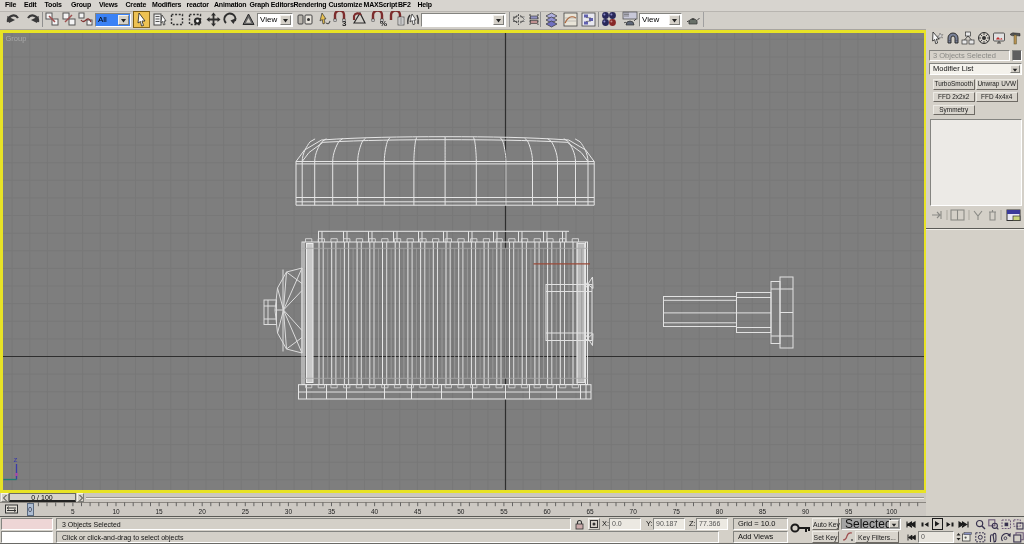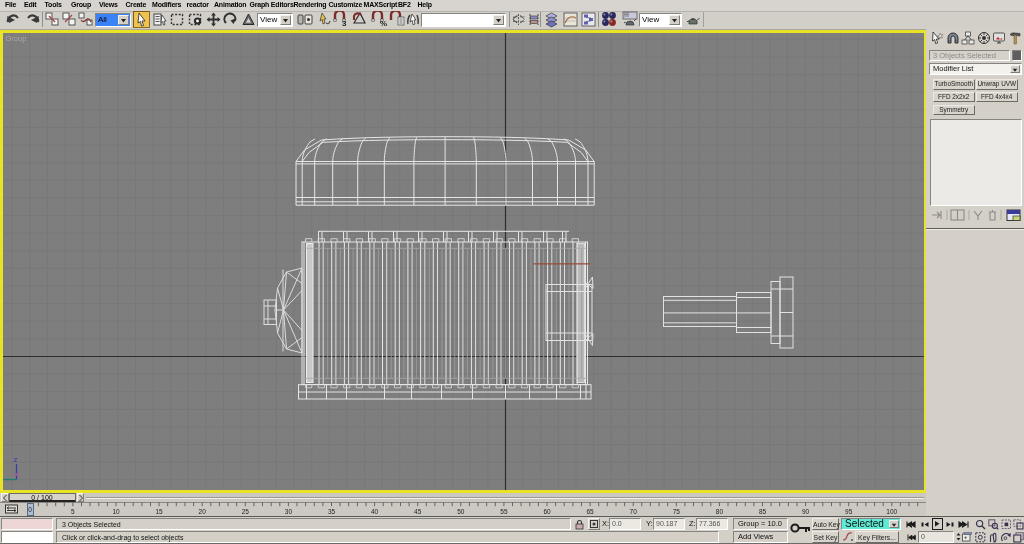--- a/index.html
+++ b/index.html
@@ -752,29 +752,29 @@
         <rect x="1.5" y="1.5" width="7" height="7" fill="none" stroke="#333" stroke-width="1"></rect>
         <circle cx="5" cy="5" r="1.5" fill="#333"></circle>
       </svg>
     </div>
 <div class="abs" style="left:602px;top:519px;font-size:7.5px;color:#111">X:</div>
 <div class="abs sunk" style="left:609px;top:517.5px;width:32px;height:12.5px;background:#ece9e2;font-size:7px;color:#555;line-height:10.5px;padding-left:2px">0.0</div>
 <div class="abs" style="left:646px;top:519px;font-size:7.5px;color:#111">Y:</div>
 <div class="abs sunk" style="left:653px;top:517.5px;width:32px;height:12.5px;background:#ece9e2;font-size:7px;color:#555;line-height:10.5px;padding-left:2px">90.187</div>
 <div class="abs" style="left:689px;top:519px;font-size:7.5px;color:#111">Z:</div>
 <div class="abs sunk" style="left:696px;top:517.5px;width:32px;height:12.5px;background:#ece9e2;font-size:7px;color:#555;line-height:10.5px;padding-left:2px">77.366</div>
-<div class="abs sunk" style="left:733px;top:517.5px;width:55px;height:12.5px;background:#d4d0c8;font-size:7.5px;color:#111;line-height:10.5px;padding-left:4px">Group = 10.0</div>
+<div class="abs sunk" style="left:733px;top:517.5px;width:55px;height:12.5px;background:#d4d0c8;font-size:7.5px;color:#111;line-height:10.5px;padding-left:4px">Grid = 10.0</div>
 <div class="abs sunk" style="left:733px;top:530.5px;width:55px;height:12.5px;background:#d4d0c8;font-size:7.5px;color:#111;line-height:10.5px;padding-left:4px">Add Views Tag</div>
 <svg class="abs" style="left:790px;top:520px" width="22" height="18" viewBox="0 0 22 18">
       <circle cx="5" cy="8" r="3.6" fill="none" stroke="#1a1a1a" stroke-width="2"></circle>
       <path d="M8.5,8 L20,8 M16,8 L16,12 M19,8 L19,11" stroke="#1a1a1a" stroke-width="2"></path>
     </svg>
 <div class="abs btn" style="left:812px;top:517.5px;width:27px;height:12.5px;line-height:11px;font-size:6.8px;letter-spacing:-0.1px">Auto Key</div>
 <div class="abs btn" style="left:812px;top:530.5px;width:27px;height:12.5px;line-height:11px;font-size:6.8px">Set Key</div>
-<div class="abs sunk" style="left:841px;top:518px;width:60px;height:12px;background:#5eead4;font-size:10px;color:#111;line-height:10px;padding-left:3px">Selected<span class="abs raise" style="right:1px;top:1px;width:10px;height:8px;background:#d4d0c8">
+<div class="abs sunk" style="left:841px;top:518px;width:60px;height:12px;background:#a3a3a3;font-size:12px;color:#111;line-height:10px;padding-left:3px">Selected<span class="abs raise" style="right:1px;top:1px;width:10px;height:8px;background:#d4d0c8">
         <svg width="8" height="8" viewBox="0 0 9 9">
           <path d="M2,3 L7,3 L4.5,6.5 Z" fill="#222"></path>
         </svg>
       </span></div>
 <svg class="abs" style="left:842px;top:531px" width="12" height="12" viewBox="0 0 12 12">
       <path d="M1,9 Q4,9 5,5 Q6,1 10,2" fill="none" stroke="#a05050" stroke-width="1.2"></path>
       <circle cx="10" cy="9" r="1" fill="#555"></circle>
     </svg>
 <div class="abs btn" style="left:855px;top:530.5px;width:44px;height:12.5px;line-height:11px;font-size:6.8px">Key Filters...</div>
 <svg class="abs" style="left:905.5px;top:519.5px;" width="12" height="9" viewBox="0 0 12 9">

